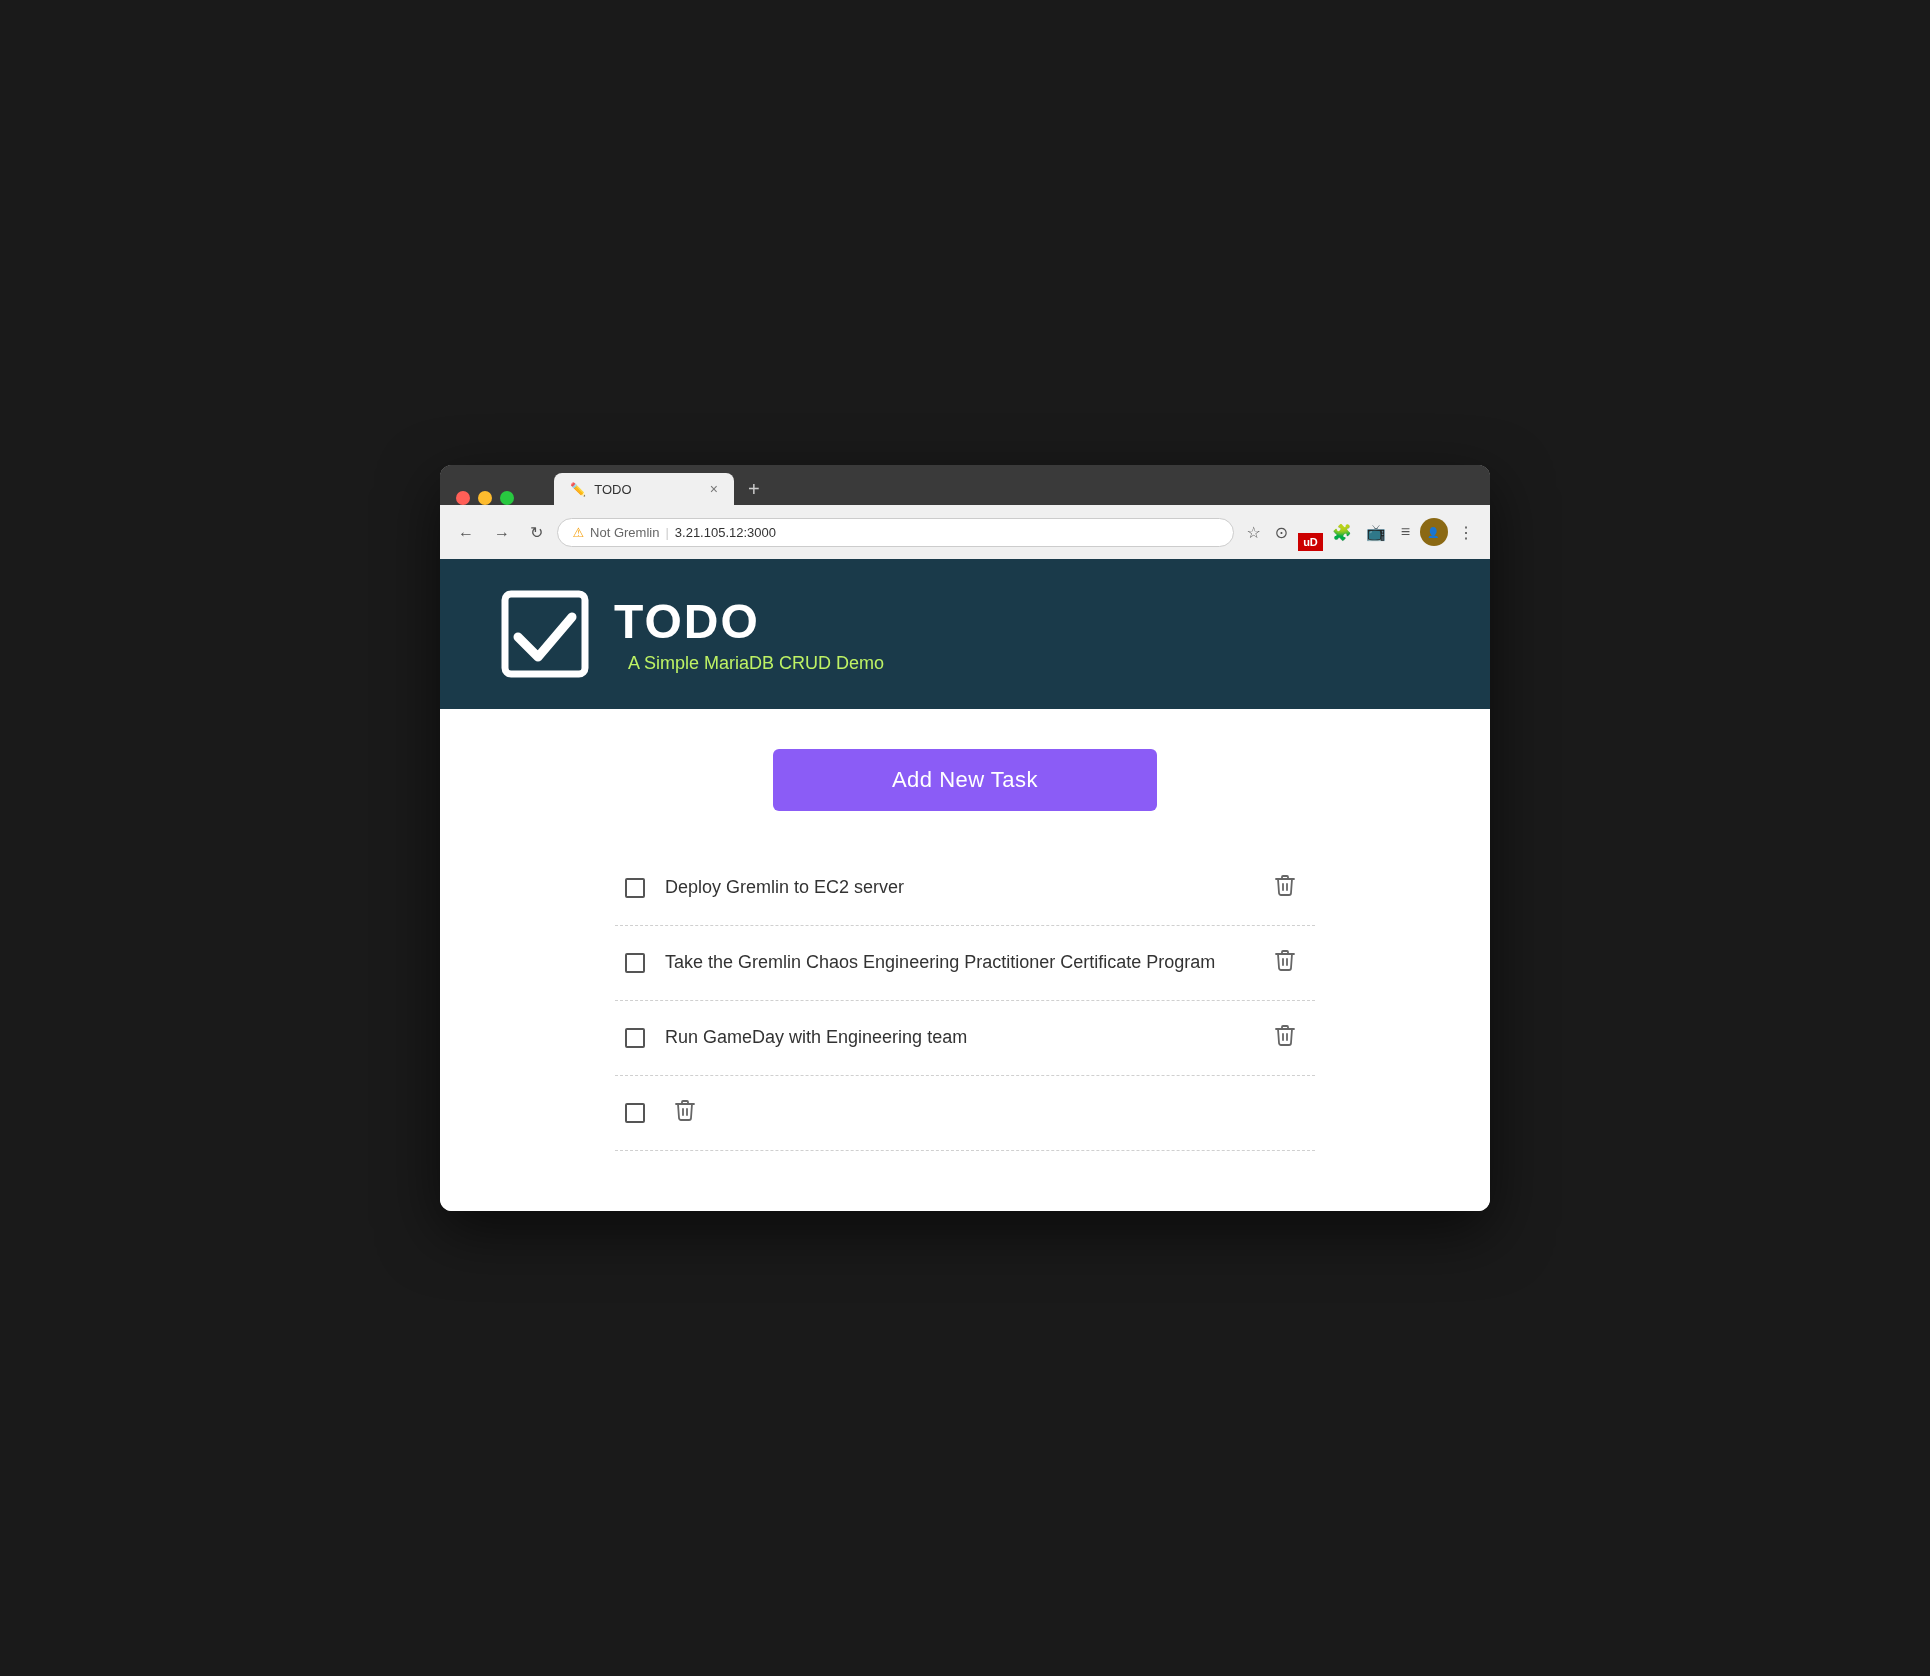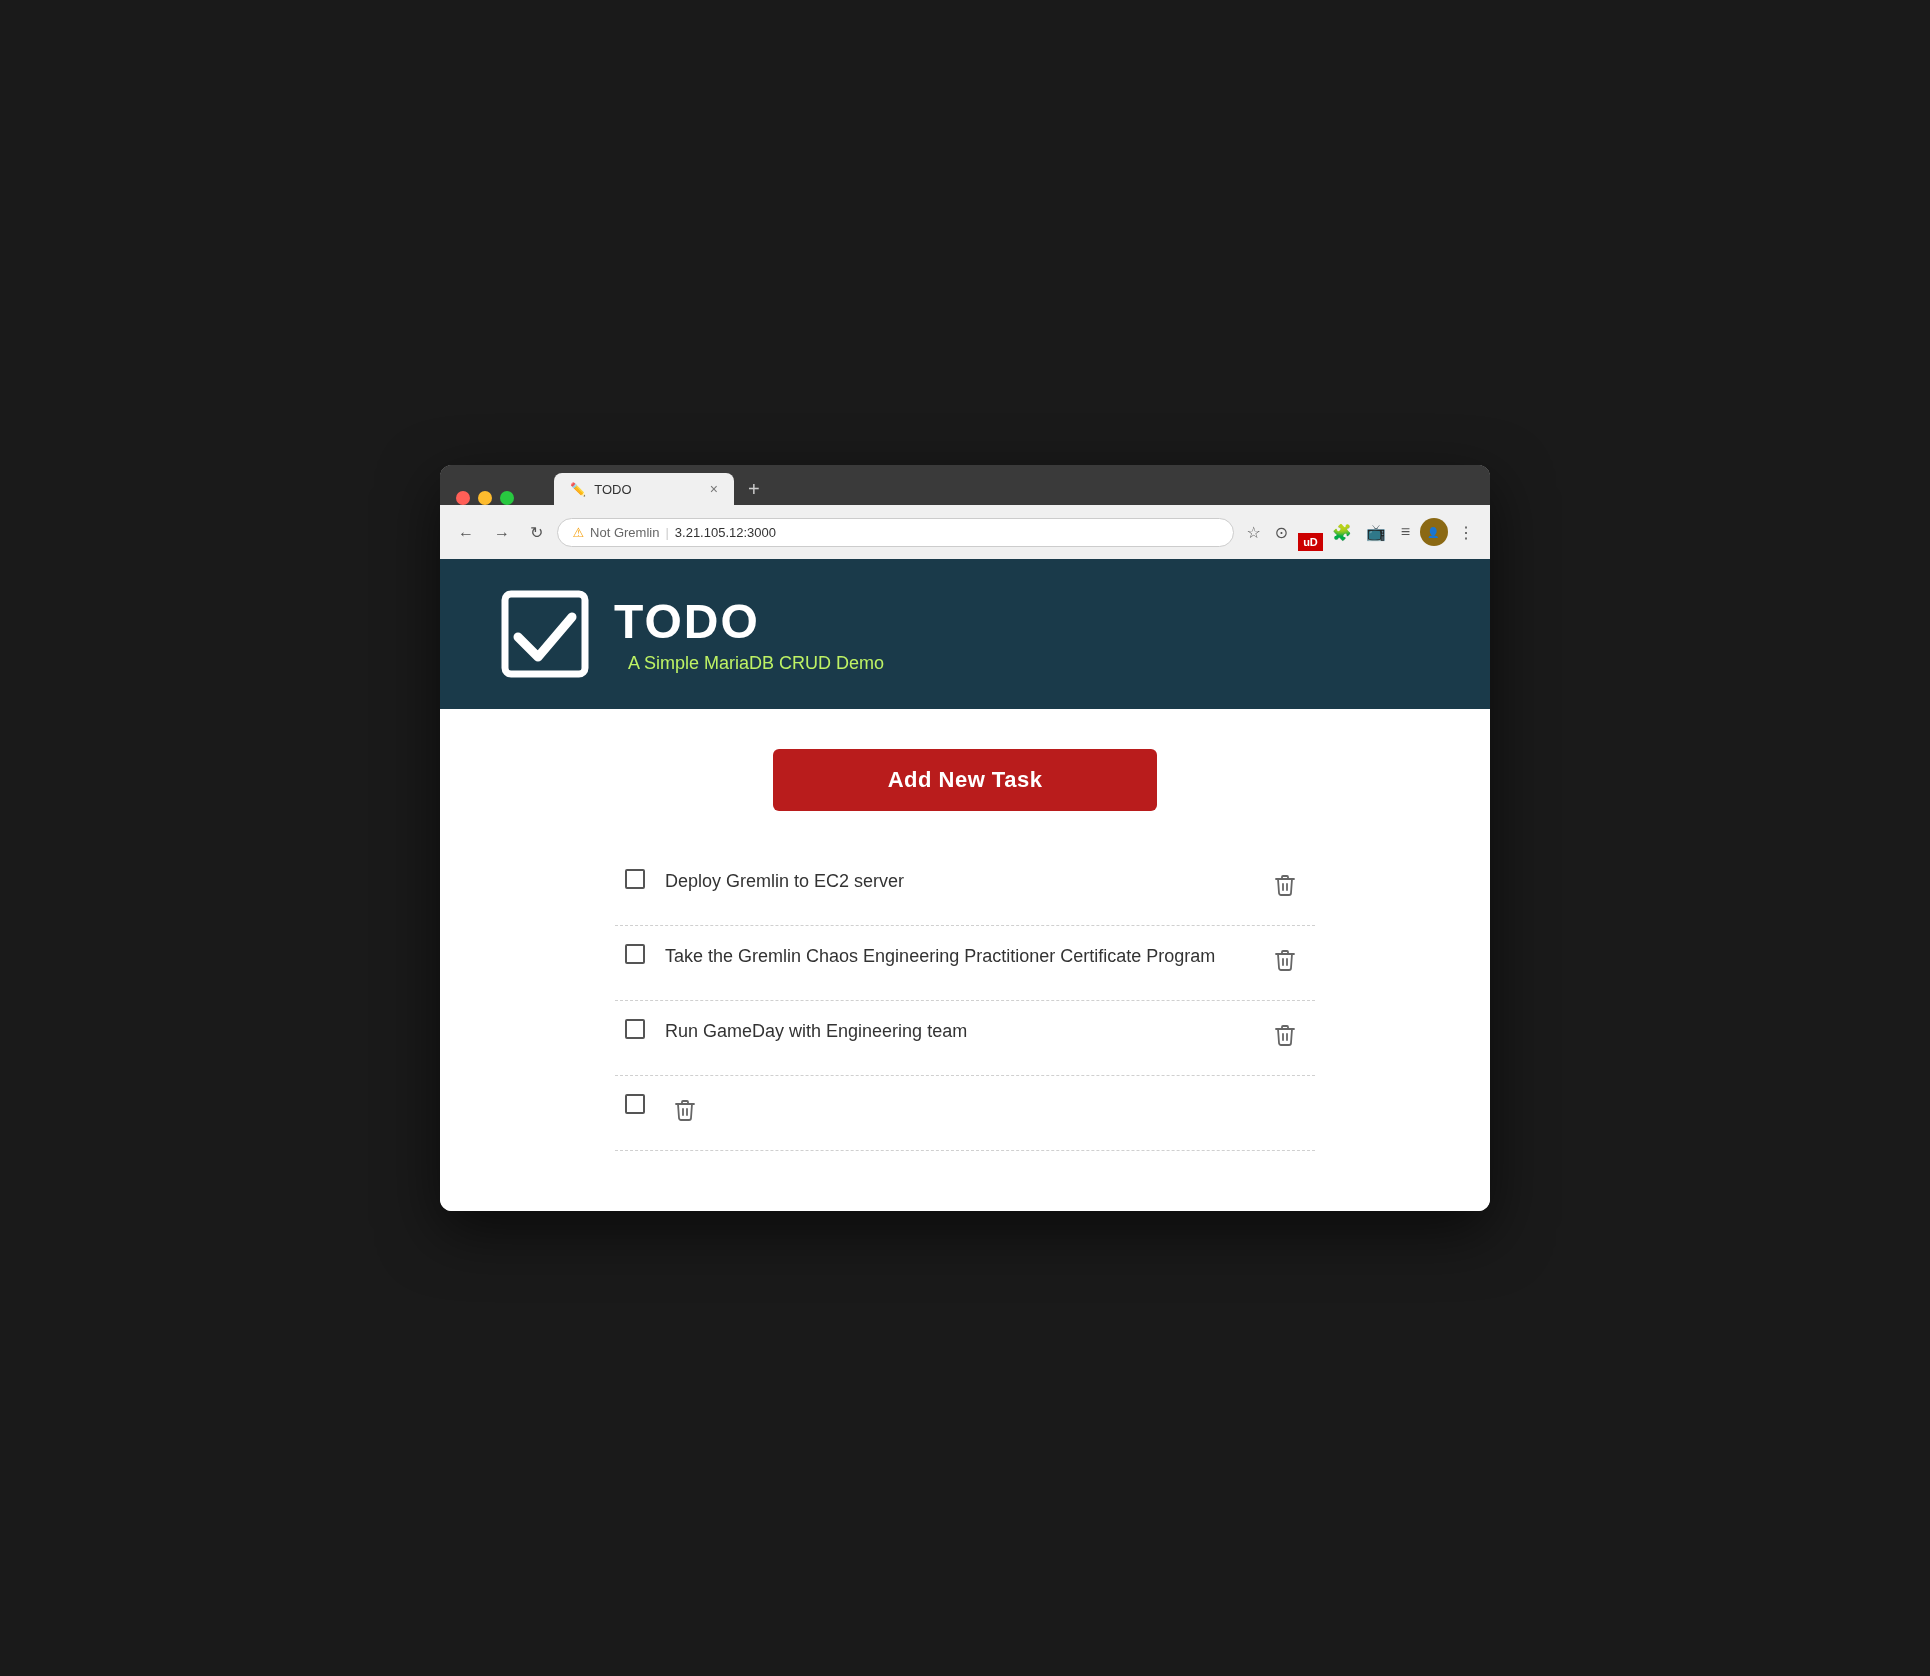--- a/index.html
+++ b/index.html
@@ -182,38 +182,39 @@
     .app-body {
       background: #ffffff;
       padding: 40px 60px 60px;
       min-height: 500px;
     }
 
     .add-task-btn {
       display: block;
       width: 384px;
       margin: 0 auto 40px;
-      background: #b91c1c;
+      background: #8b5cf6;
       color: #fff;
       border: none;
       border-radius: 6px;
       padding: 18px 0;
       font-size: 22px;
-      font-weight: 700;
+      font-weight: 400;
       cursor: pointer;
       letter-spacing: 0.5px;
     }
 
     .task-list {
       max-width: 700px;
       margin: 0 auto;
     }
 
     .task-item {
       display: flex;
+      align-items: center;
       padding: 18px 10px;
       border-bottom: 1px dashed #d0d0d0;
       gap: 20px;
     }
 
     .task-checkbox {
       width: 20px;
       height: 20px;
       border: 2px solid #555;
       border-radius: 2px;

